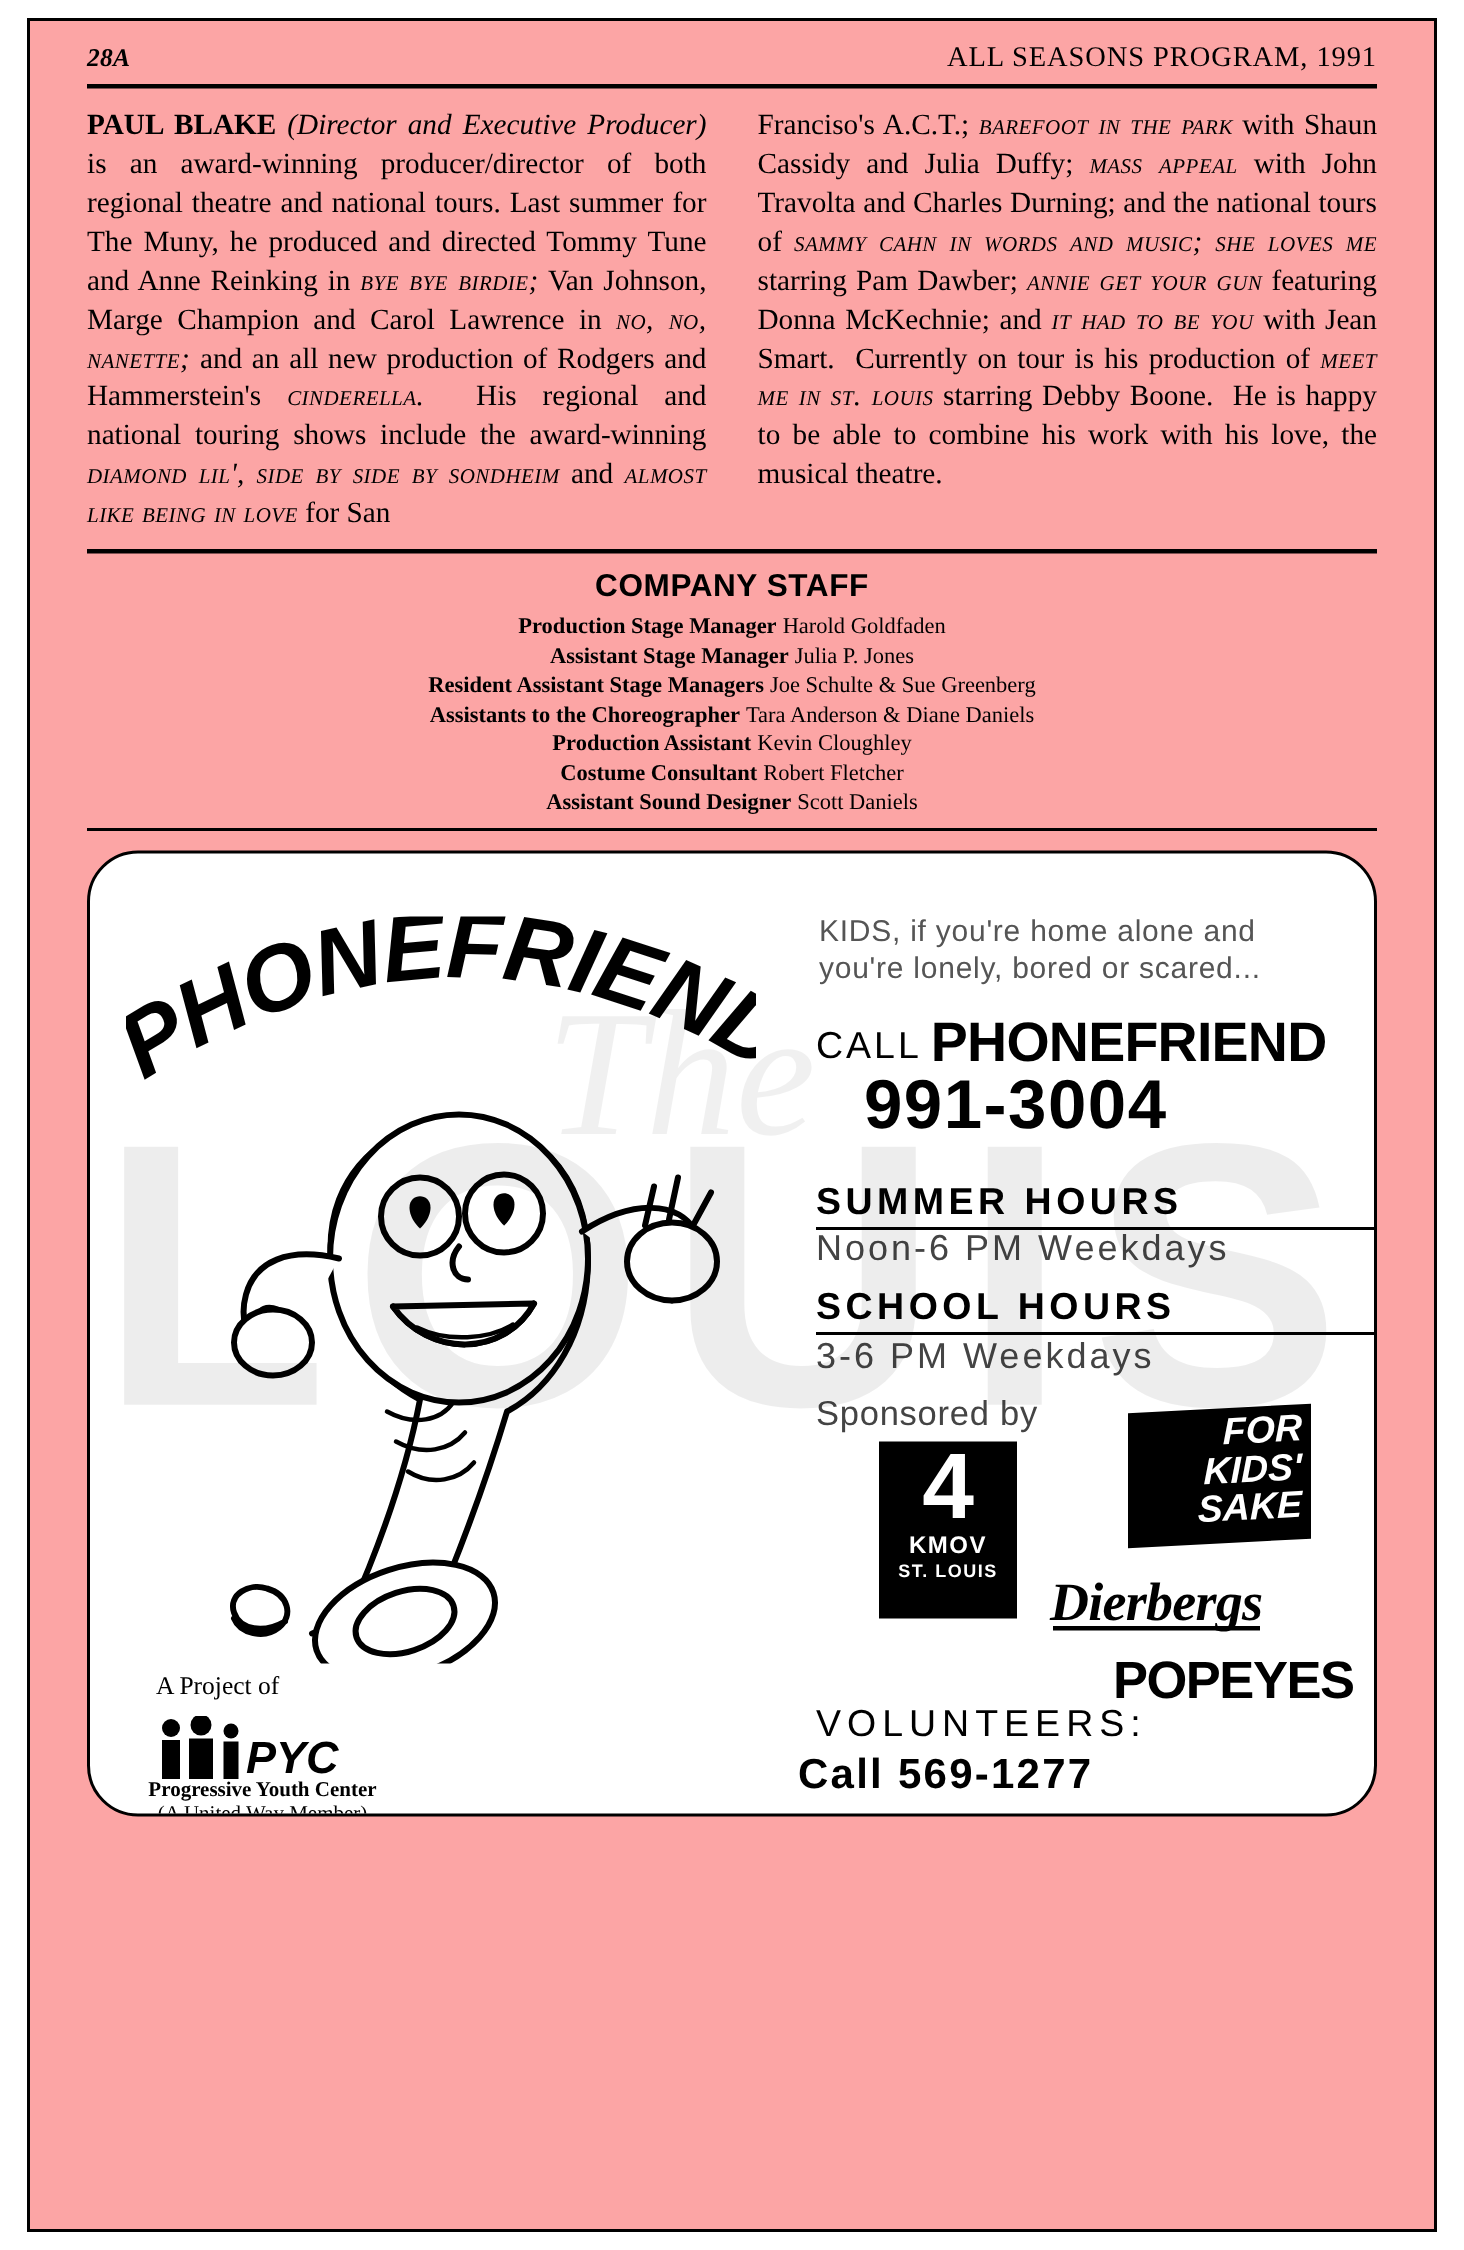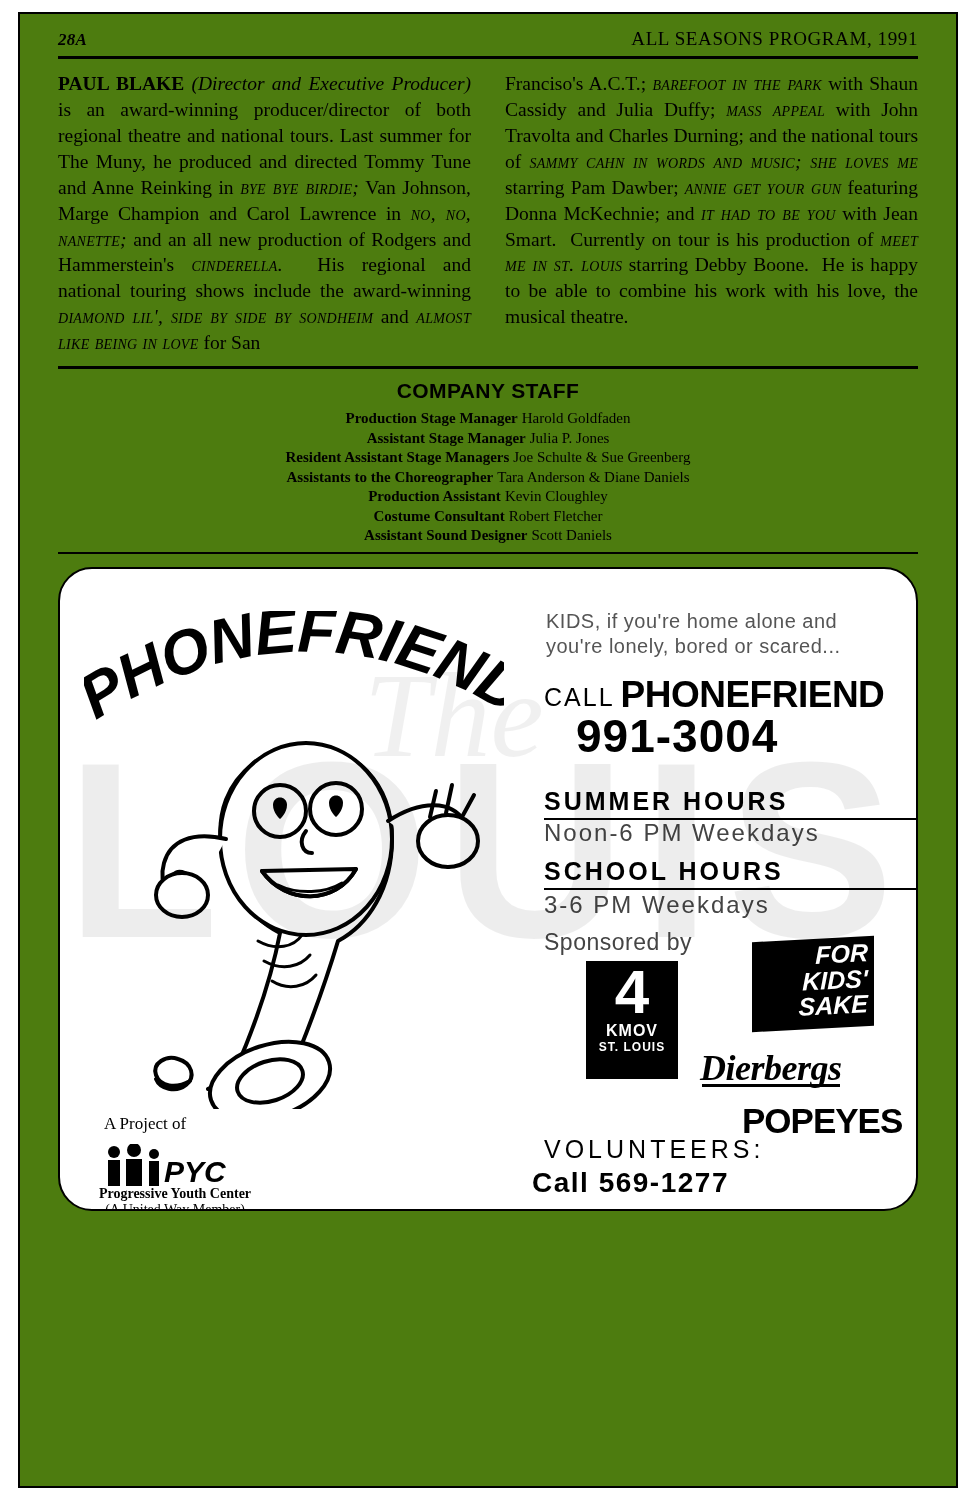--- a/index.html
+++ b/index.html
@@ -7,21 +7,21 @@
   .page{
     position:relative;
     width:976px;height:1500px;
     background:#ffffff;
     box-sizing:border-box;
     overflow:hidden;
   }
   .sheet{
     position:absolute;
     left:18px;top:12px;right:18px;bottom:12px;
-    background:#4d7c0f;
+    background:#fca5a5;
     border:2px solid #000;
     overflow:hidden;
   }
   .inner{
     position:absolute;
     left:38px;right:38px;top:14px;bottom:14px;
   }
   
   .pagehead{
     display:flex;align-items:baseline;justify-content:space-between;

